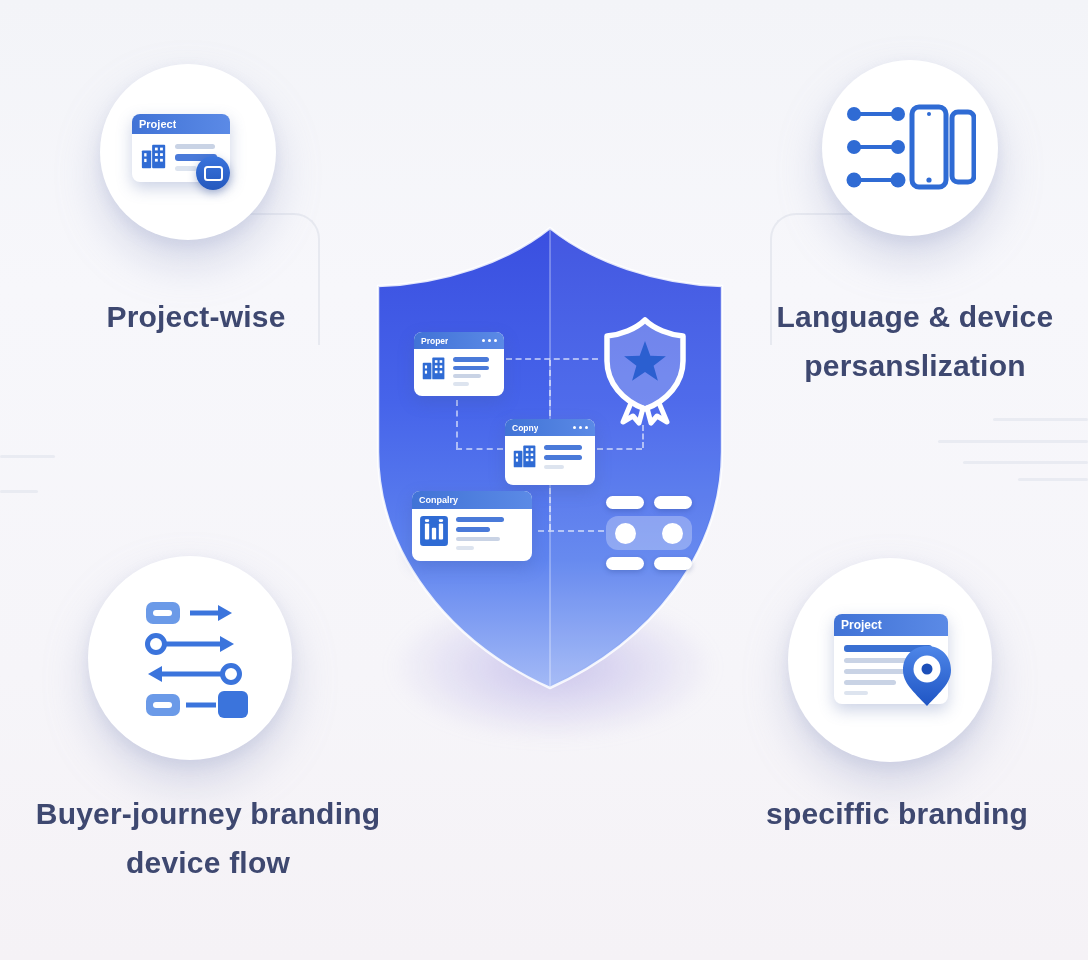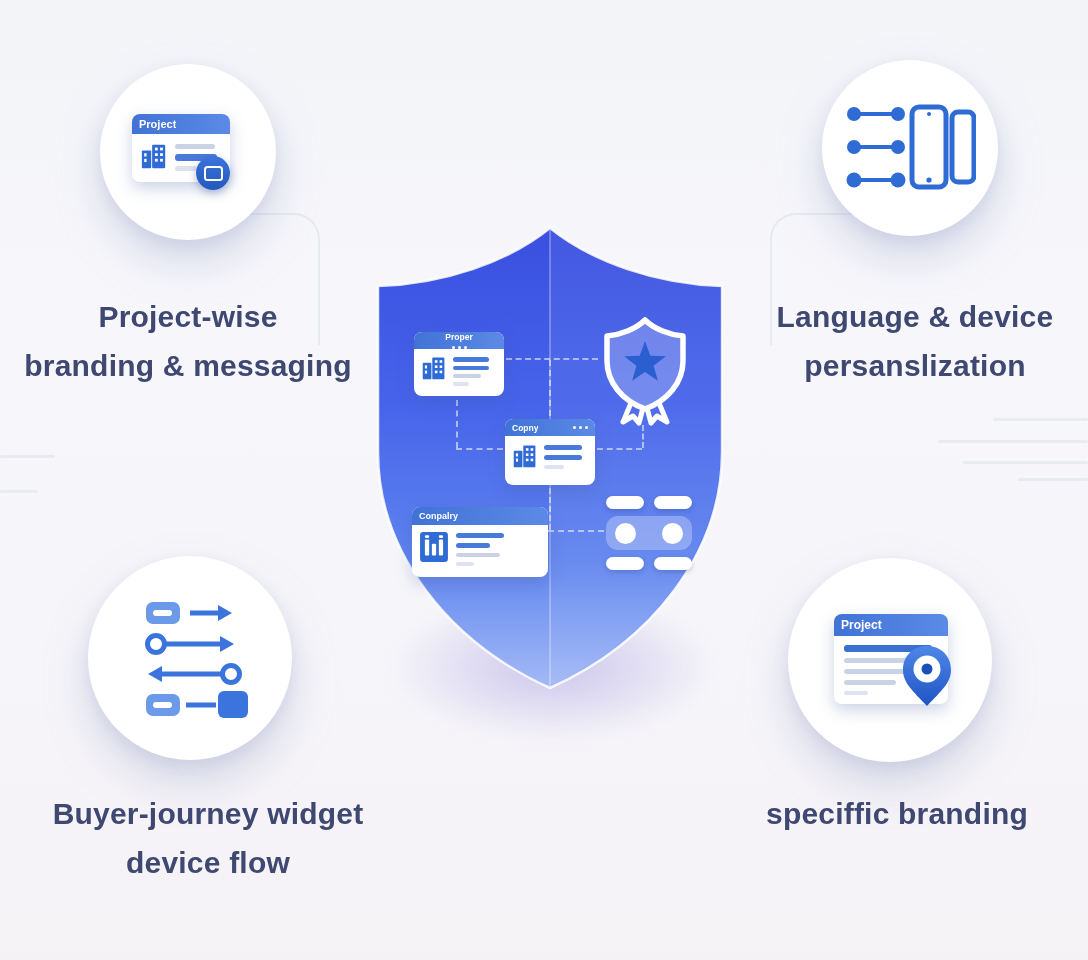--- a/index.html
+++ b/index.html
@@ -90,21 +90,21 @@
     <div class="dash h" style="left:138px;top:136px;width:92px;"></div>
     <div class="dash v" style="left:181px;top:138px;height:56px;"></div>
     <div class="dash v" style="left:88px;top:178px;height:48px;"></div>
     <div class="dash h" style="left:88px;top:226px;width:47px;"></div>
     <div class="dash v" style="left:274px;top:203px;height:23px;"></div>
     <div class="dash h" style="left:229px;top:226px;width:45px;"></div>
     <div class="dash v" style="left:181px;top:266px;height:42px;"></div>
     <div class="dash h" style="left:170px;top:308px;width:66px;"></div>
 
     <div class="mini-card" style="left:46px;top:110px;width:90px;height:64px;">
-      <div class="mini-head" style="height:17px;font-size:8.5px;flex-direction:column;">
+      <div class="mini-head" style="height:17px;font-size:8.5px;">
         <span class="mini-title">Proper</span>
         <span class="dots">
             <i></i>
             <i></i>
             <i></i>
           </span>
       </div>
       <div class="mini-body" style="padding:6px 7px;gap:6px;">
         <svg width="26" height="26" viewBox="0 0 30 28">
           <rect x="2" y="8" width="10" height="19" rx="1" fill="#2f6bd4"></rect>
@@ -157,21 +157,21 @@
             <rect x="21.5" y="17" width="3" height="3" fill="#fff"></rect>
         </svg>
         <div class="lines" style="gap:5px;padding-top:2px;">
           <i class="ln-b" style="width:38px;height:5px;"></i>
           <i class="ln-b" style="width:38px;height:5px;"></i>
           <i class="ln-l" style="width:20px;height:4px;"></i>
         </div>
       </div>
     </div>
 
-    <div class="mini-card" style="left:44px;top:285px;width:136px;height:70px;">
+    <div class="mini-card" style="left:44px;top:269px;width:120px;height:70px;">
       <div class="mini-head" style="height:18px;font-size:9px;">
         <span class="mini-title">Conpalry</span>
       </div>
       <div class="mini-body" style="padding:7px 8px;gap:8px;">
         <svg width="28" height="30" viewBox="0 0 26 28">
           <rect x="0" y="0" width="26" height="28" rx="3" fill="#2f6bd4"></rect>
           <rect x="4.5" y="7" width="4" height="15" rx="1" fill="#fff"></rect>
           <rect x="11" y="11" width="4" height="11" rx="1" fill="#fff"></rect>
           <rect x="17.5" y="7" width="4" height="15" rx="1" fill="#fff"></rect>
           <rect x="4.5" y="3" width="4" height="2.5" rx="1" fill="#fff"></rect>
@@ -294,29 +294,28 @@
           <stop offset="0%" stop-color="#4e86e8"></stop>
             <stop offset="100%" stop-color="#1f55c4"></stop>
         </linearGradient>
       </defs>
       <path d="M27 2 C13 2 3 12 3 26 C3 39 13 47 27 62 C41 47 51 39 51 26 C51 12 41 2 27 2 Z" fill="url(#pinGrad)"></path>
       <circle cx="27" cy="25" r="13.5" fill="#fff"></circle>
       <circle cx="27" cy="25" r="5.5" fill="#1c4fb8"></circle>
     </svg>
   </div>
 
-  <div class="label" style="left:0;top:292px;width:376px;">
+  <div class="label" style="left:8px;top:292px;width:376px;">
     <div>Project-wise</div>
-    <div>branding &amp; messaging</div>
   </div>
   <div class="label" style="left:733px;top:292px;width:364px;">
     <div>Language &amp; device</div>
     <div>persanslization</div>
   </div>
   <div class="label" style="left:8px;top:789px;width:400px;">
-    <div>Buyer-journey widget</div>
+    <div>Buyer-journey branding</div>
     <div>device flow</div>
   </div>
   <div class="label" style="left:705px;top:789px;width:384px;">
     <div>speciffic branding</div>
   </div>
 
 </div>
 
 </body></html>

